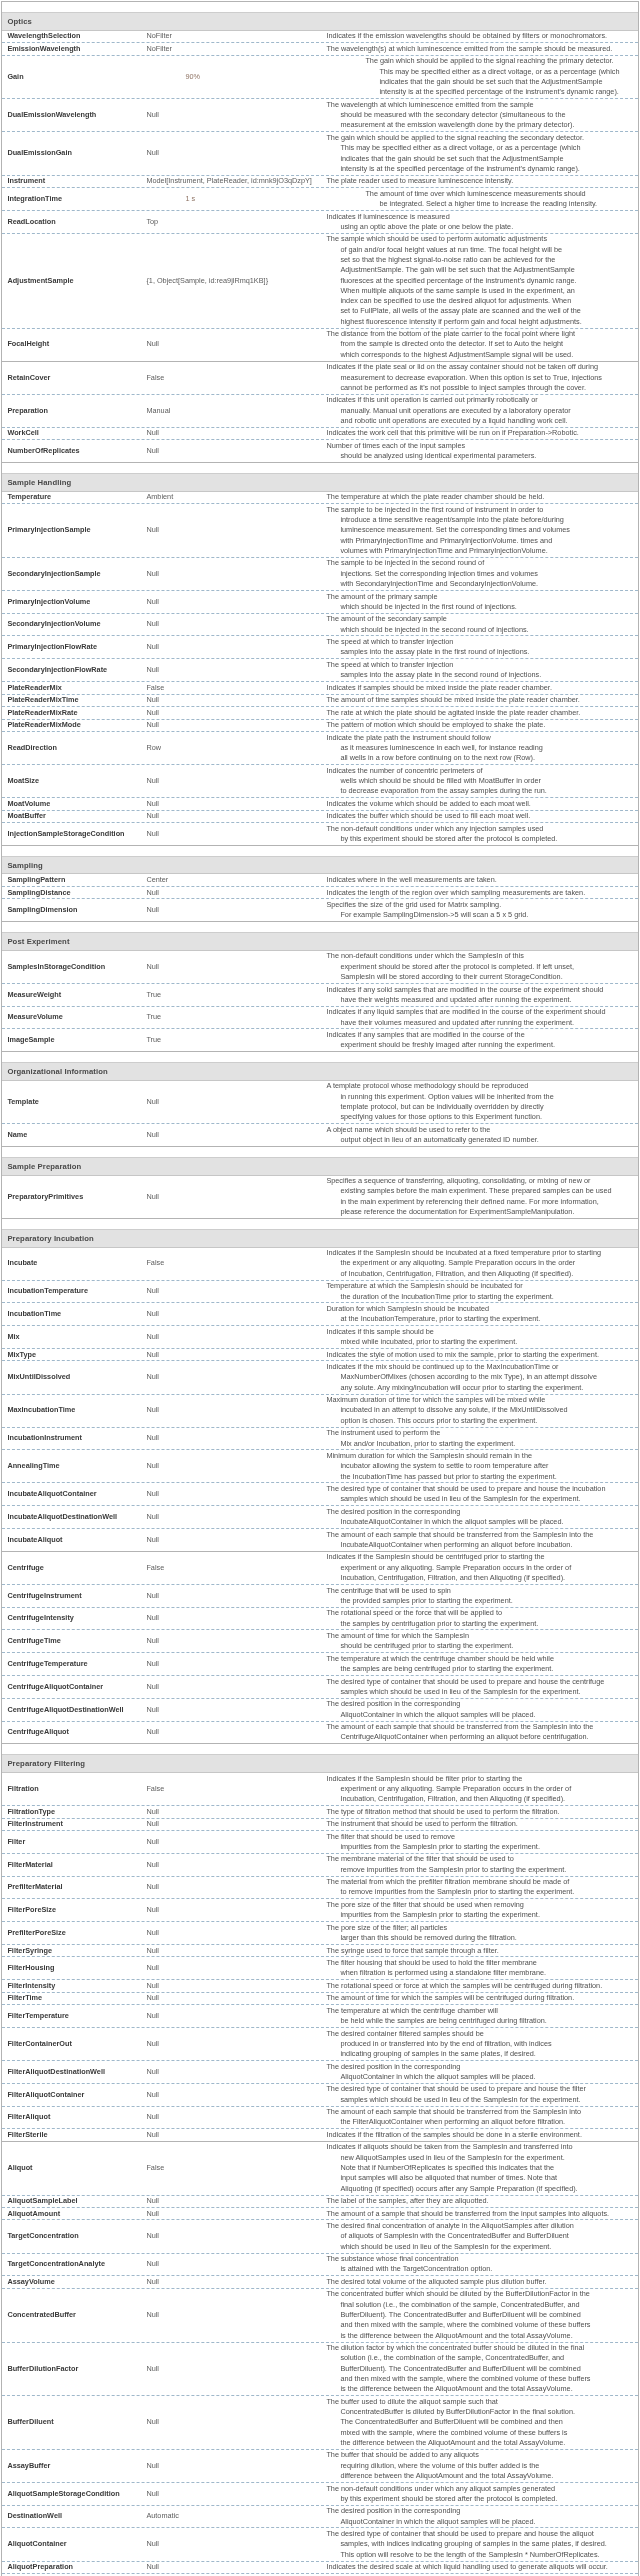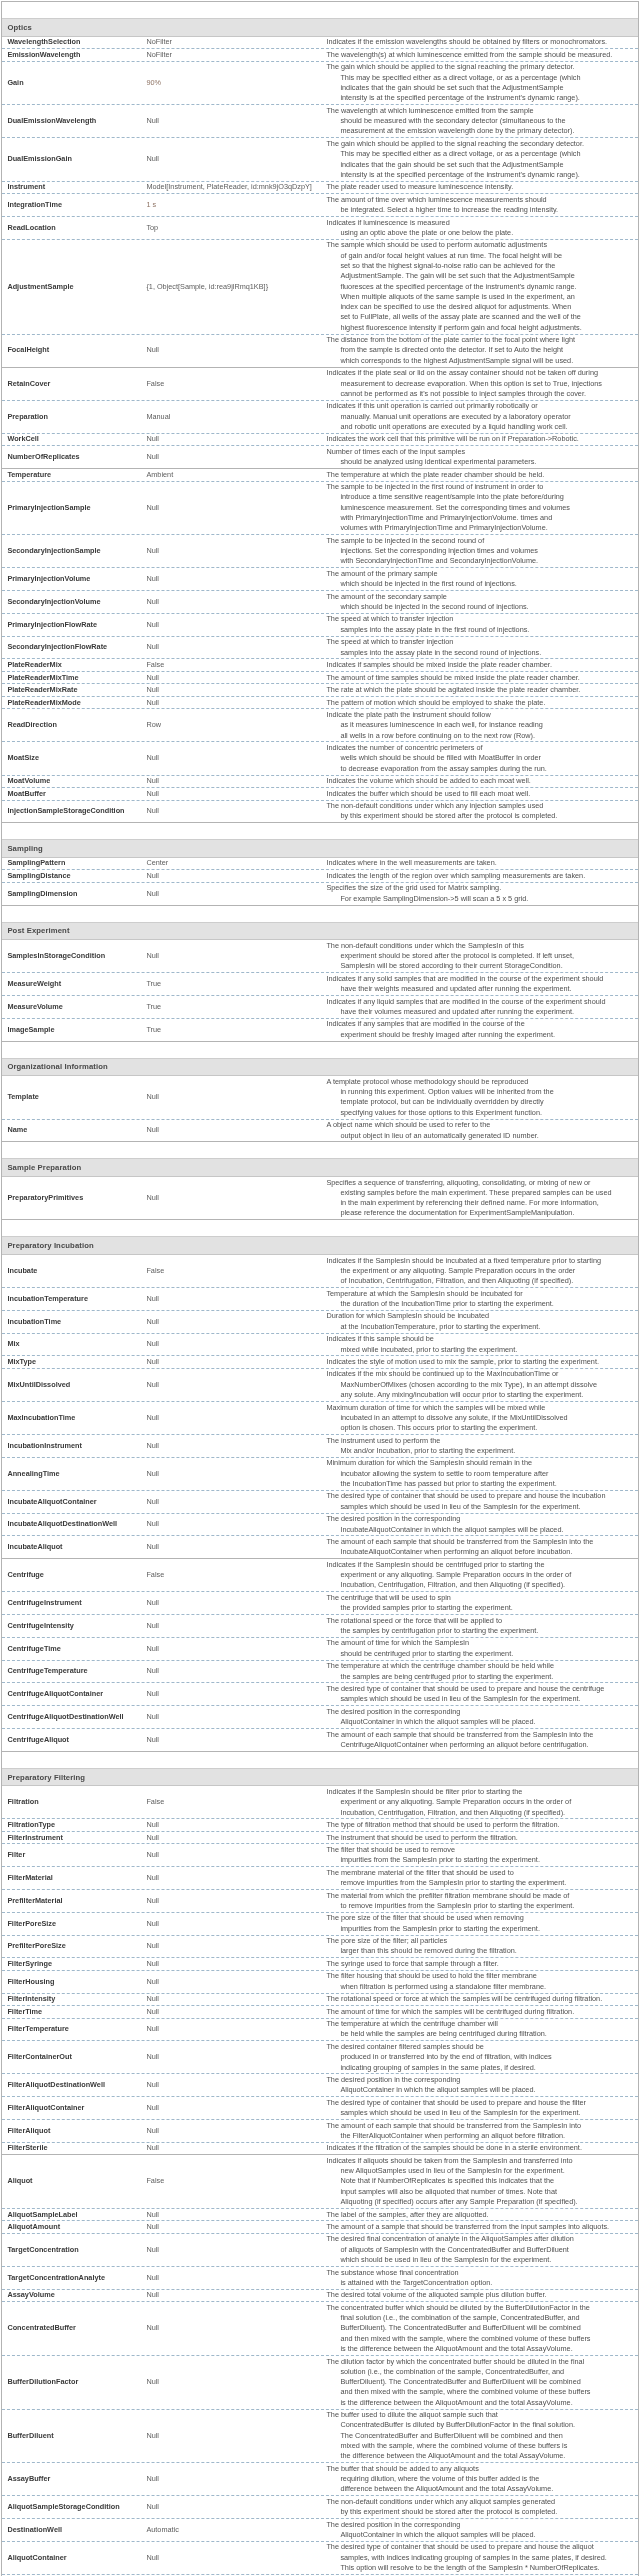--- a/index.html
+++ b/index.html
@@ -1,26 +1,26 @@
 <!DOCTYPE html>
 <html style="font-size:10.2px"><head>
 <meta charset="utf-8">
 <style>
   html,body{margin:0;padding:0;background:#ffffff;}
   body{font-family:"Liberation Sans","DejaVu Sans",sans-serif;width:640px;}
   .options-table{margin:1.3px;border:0.6px solid #b3b3b3;background:#ffffff;}
   .section + .section{border-top:0.6px solid #b3b3b3;}
-  .section-header{margin-top:16px;background:#e2e2e2;border-top:0.6px solid #cdcdcd;border-bottom:0.6px solid #c6c6c6;
+  .section-header{margin-top:10px;background:#e2e2e2;border-top:0.6px solid #cdcdcd;border-bottom:0.6px solid #c6c6c6;
     height:16.6px;display:flex;align-items:center;padding-left:5.1px;font-weight:bold;font-size:7.7px;color:#494949;letter-spacing:0.1px;}
   .row{display:flex;padding:0.6px 0;}
   .row + .row{border-top:0.6px dashed #9fb8cb;}
   .cell{font-size:7.3px;line-height:10.3px;}
   .cell.name{width:139px;flex:none;padding-left:5.1px;font-weight:bold;color:#3a3a3a;align-self:center;overflow:hidden;}
   .cell.value{width:180px;flex:none;color:#5d5d5d;align-self:center;overflow:hidden;}
-  .cell.value.accent{color:var(--accent,#8f7465);}
+  .cell.value.accent{color:var(--accent,#8f7465);margin-left:39px;}
   .cell.desc{flex:1;color:#4f4f4f;padding-right:3.8px;align-self:center;}
   .cell.desc .line{white-space:nowrap;}
   .cell.desc .line.cont{padding-left:14px;}
 </style>
 </head>
 <body style="--accent: #8f7465;">
 
 <div class="options-table">
     <div class="section">
       <div class="section-header">Optics</div>
@@ -144,20 +144,21 @@
       <div class="row">
         <div class="cell name">NumberOfReplicates</div>
         <div class="cell value">Null</div>
         <div class="cell desc">
           <div class="line">Number of times each of the input samples</div>
           <div class="line cont">should be analyzed using identical experimental parameters.</div>
         </div>
       </div>
     </div>
     <div class="section">
+      <div class="section-header">Sample Handling</div>
       <div class="row">
         <div class="cell name">Temperature</div>
         <div class="cell value">Ambient</div>
         <div class="cell desc">
           <div class="line">The temperature at which the plate reader chamber should be held.</div>
         </div>
       </div>
       <div class="row">
         <div class="cell name">PrimaryInjectionSample</div>
         <div class="cell value">Null</div>

